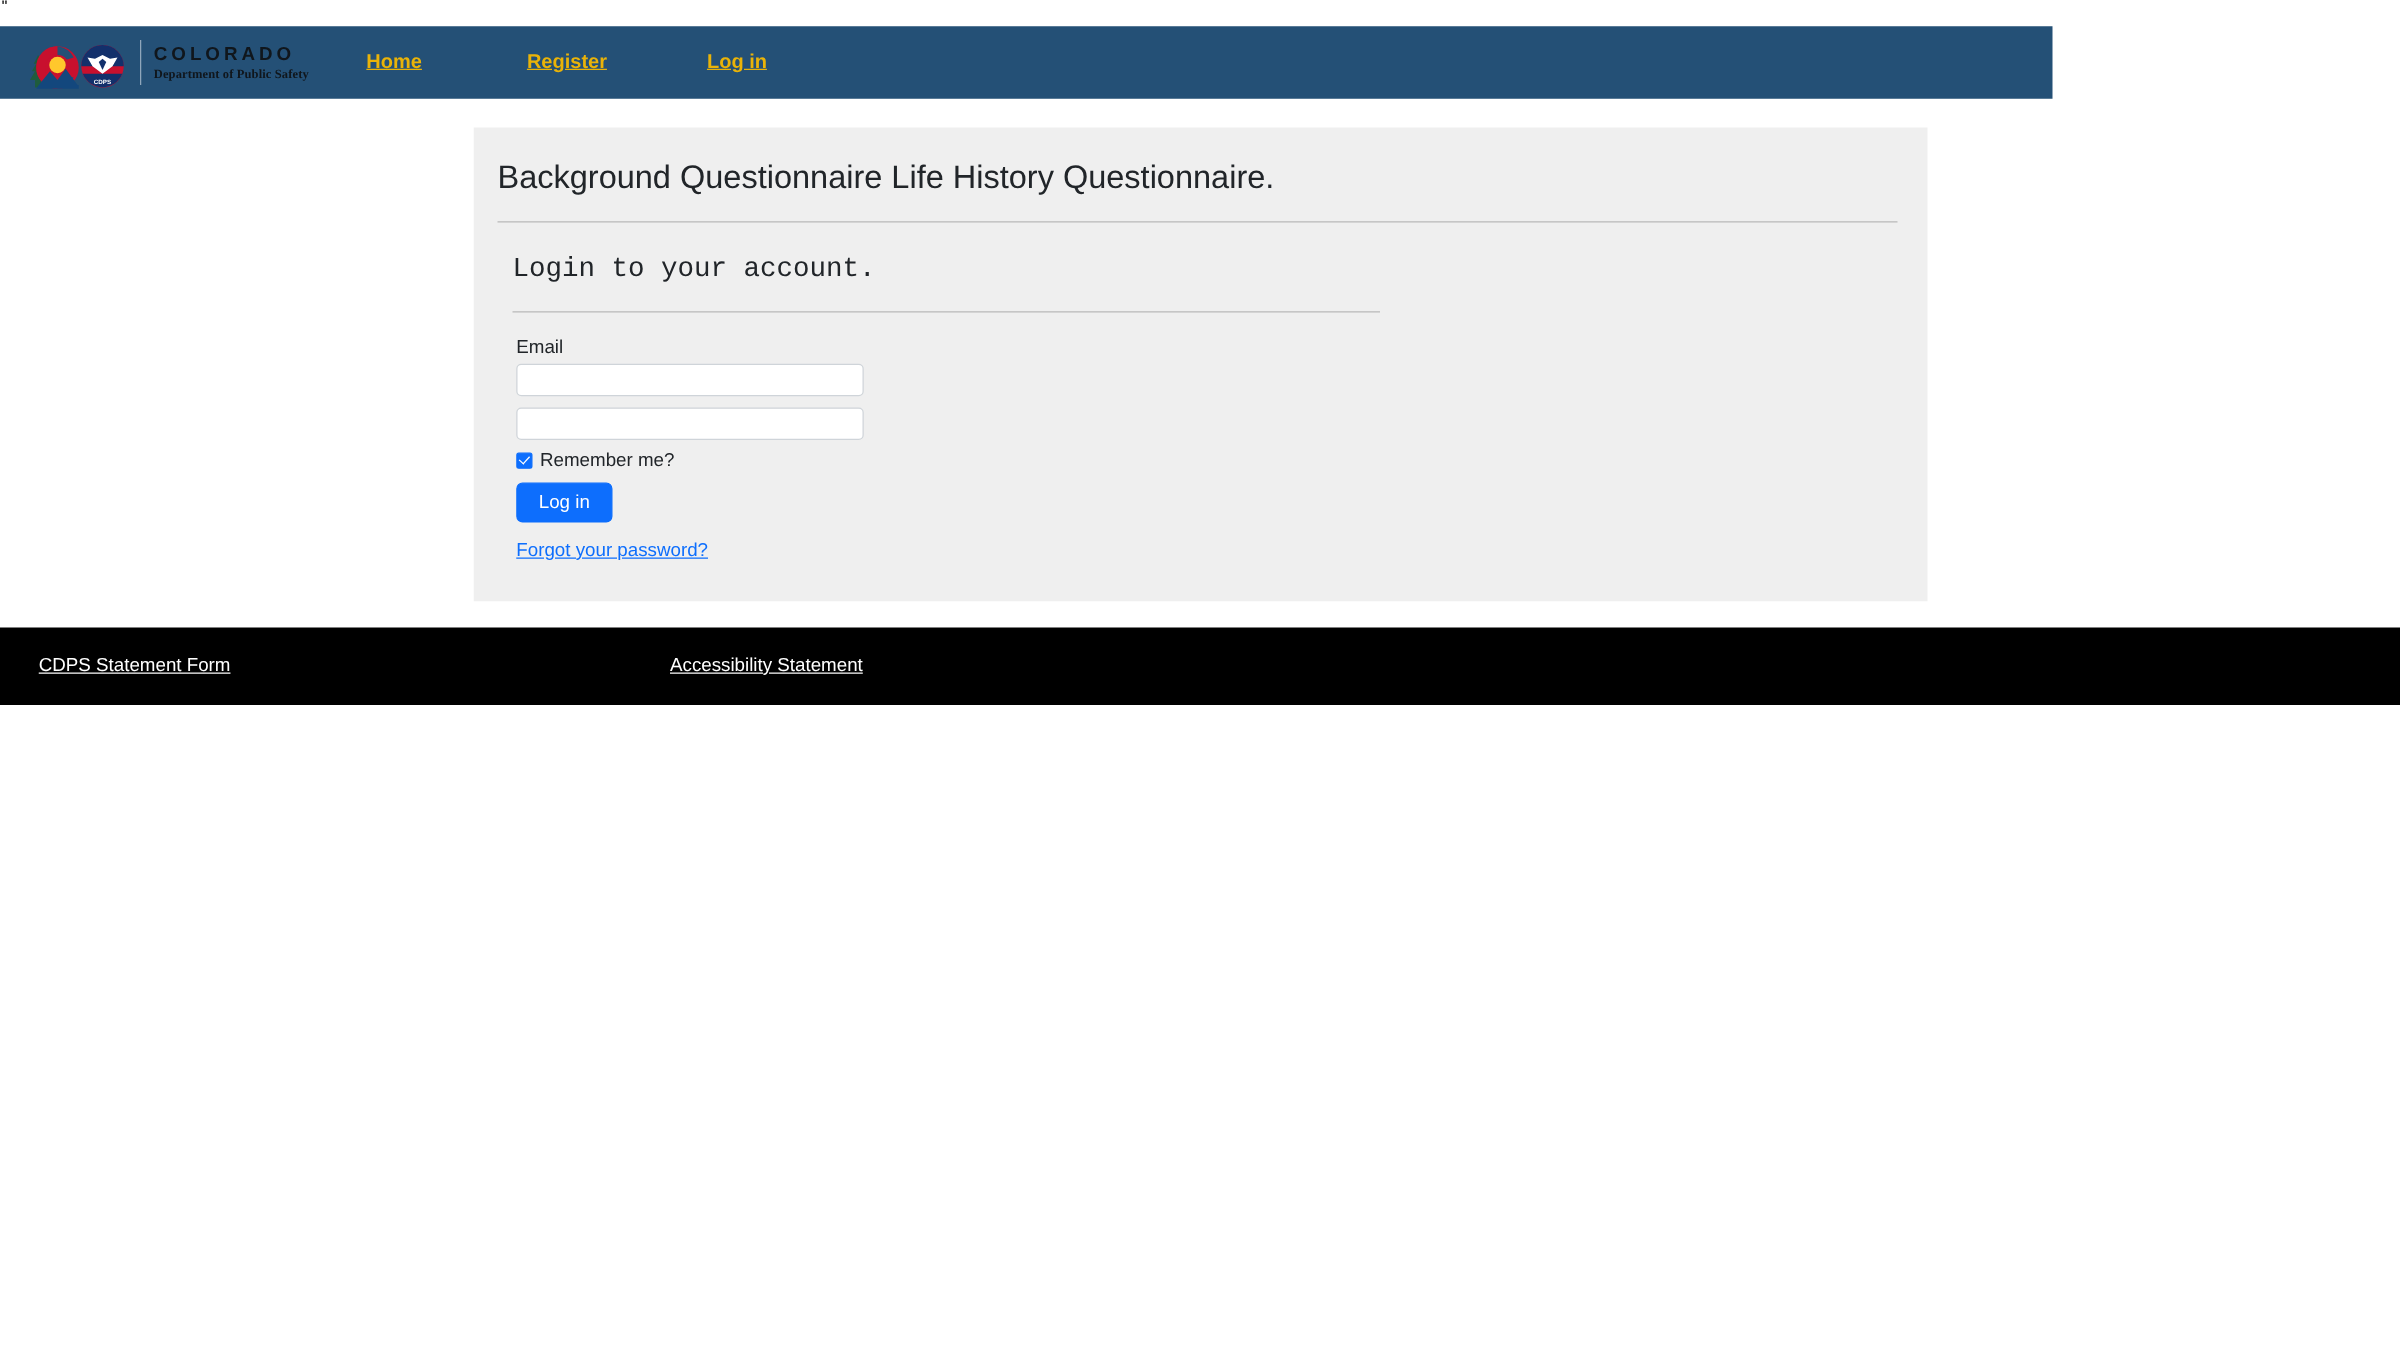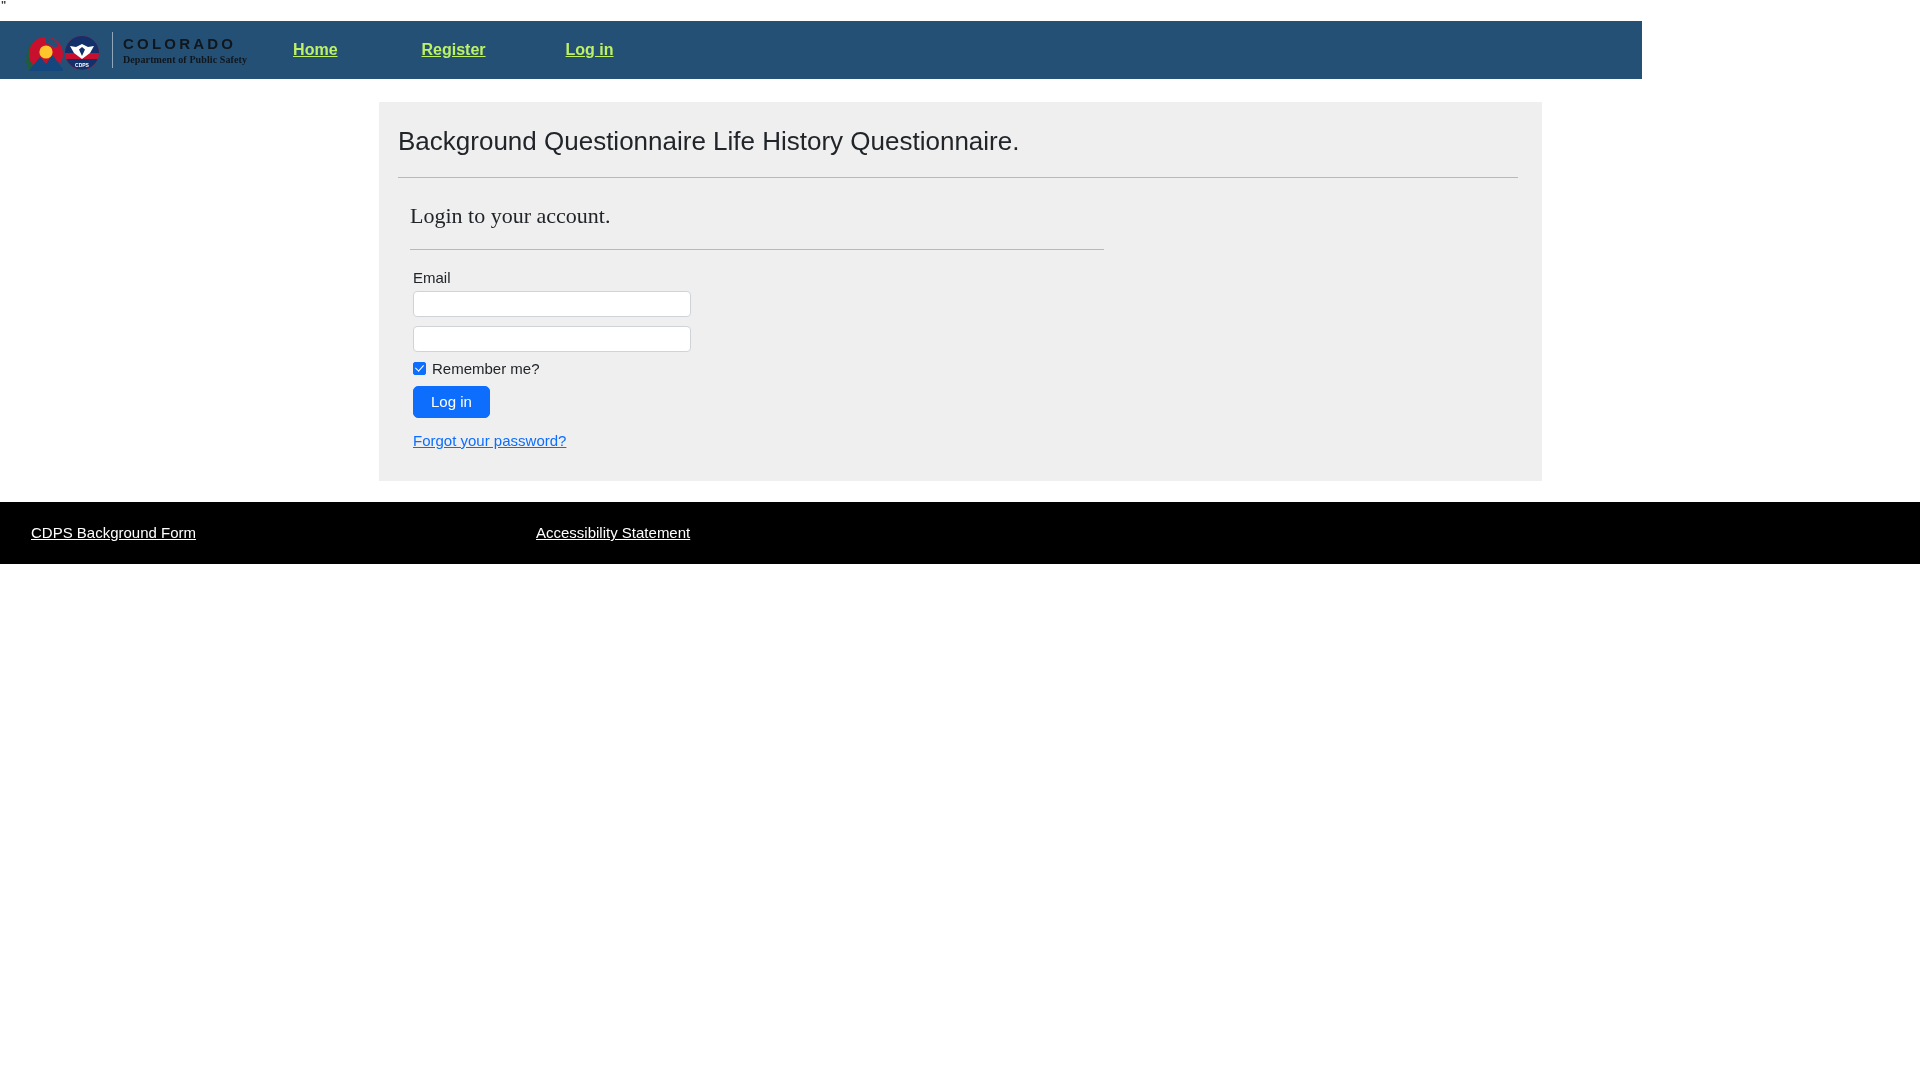--- a/index.html
+++ b/index.html
@@ -88,21 +88,21 @@
   .nav-links {
     display: flex;
     align-items: center;
     list-style: none;
     margin: 0;
     padding: 0;
   }
   .nav-links li { display: block; }
   .nav-links a {
     display: inline-block;
-    color: #bef264;
+    color: #eab308;
     text-decoration: underline;
     font-size: 16px;
     font-weight: 700;
     font-family: "Liberation Sans", sans-serif;
     white-space: nowrap;
   }
   .nav-item-home { margin-left: 46px; }
   .nav-item-register { margin-left: 84px; }
   .nav-item-login { margin-left: 80px; }
 
@@ -136,21 +136,21 @@
   .section {
     padding: 0 0 0 31px;
   }
   .section-title {
     margin: 0;
     padding: 25px 0 0 0;
     font-size: 22px;
     font-weight: 400;
     line-height: 1.2;
     color: #212529;
-    font-family: Liberation Serif, serif;
+    font-family: Liberation Mono, monospace;
   }
   .section-rule {
     border: 0;
     border-top: 1px solid #b9b9b9;
     margin: 19px 0 0 0;
     width: 694px;
     height: 0;
     opacity: 1;
   }
 
@@ -347,15 +347,15 @@
       </div>
 
       <button class="login-button" type="submit">Log in</button>
 
       <a class="forgot-link" href="#">Forgot your password?</a>
     </form>
   </div>
 </main>
 
 <footer class="footer">
-  <a class="footer-link-cdps" href="#">CDPS Background Form</a>
+  <a class="footer-link-cdps" href="#">CDPS Statement Form</a>
   <a class="footer-link-accessibility" href="#">Accessibility Statement</a>
 </footer>
 
 </body></html>

